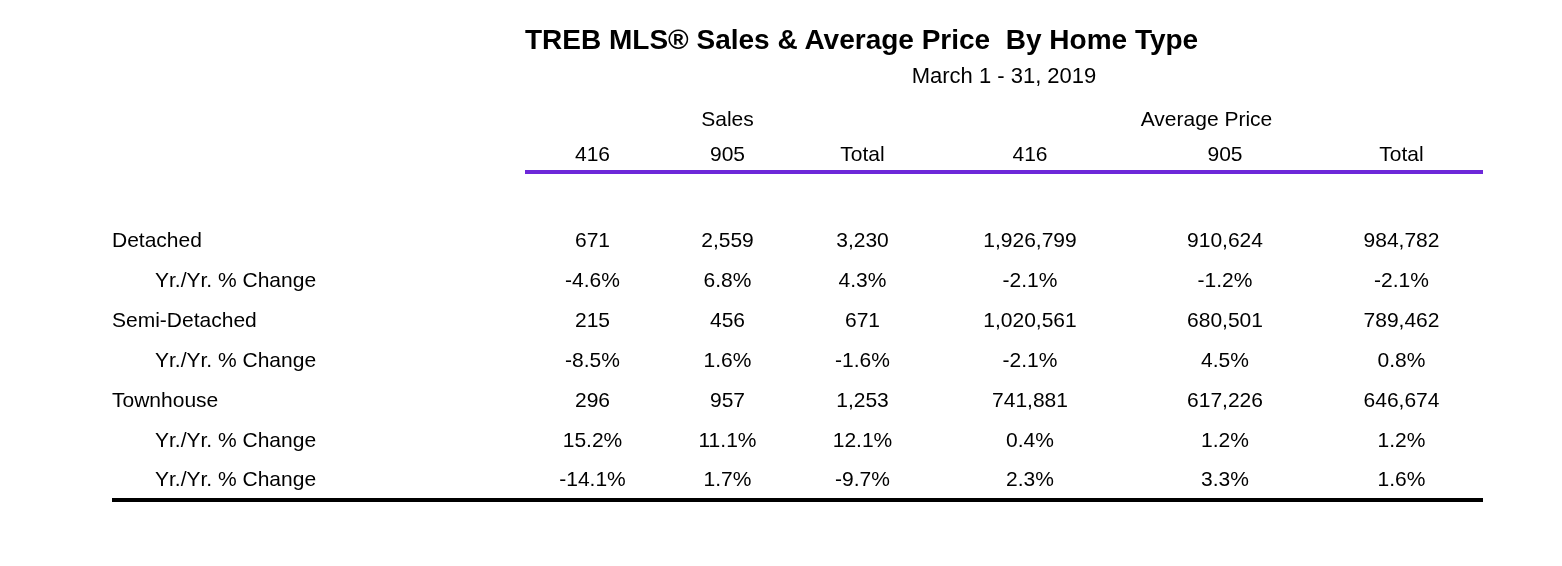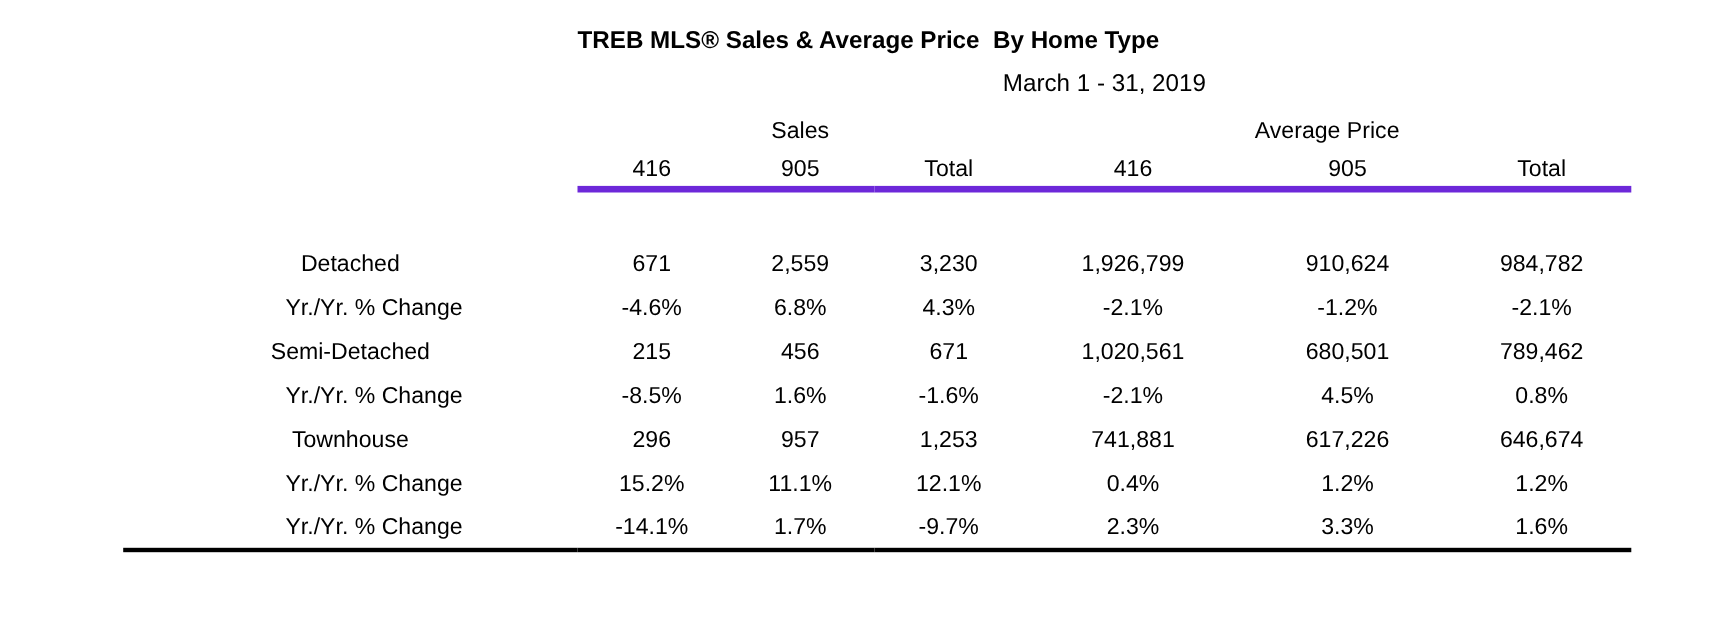--- a/index.html
+++ b/index.html
@@ -9,21 +9,21 @@
     background: #ffffff;
     color: #000000;
     font-family: "Liberation Sans", sans-serif;
     position: relative;
     overflow: hidden;
   }
   .title {
     position: absolute;
     left: 525px;
     top: 24px;
-    font-size: 22px;
+    font-size: 28px;
     font-weight: bold;
     white-space: pre;
   }
   .subtitle {
     position: absolute;
     left: 525px;
     top: 63px;
     width: 958px;
     text-align: center;
     font-size: 22px;
@@ -39,25 +39,25 @@
     color: #000000;
   }
   table.data td {
     padding: 0;
     vertical-align: middle;
     overflow: hidden;
   }
   tr.group-row { height: 38px; margin-top: 36px; }
   tr.group-row td.group { text-align: center; }
   tr.subheader-row { height: 34px; }
-  tr.subheader-row td.num { border-bottom: 6px solid #6d28d9; }
+  tr.subheader-row td.num { border-bottom: 4px solid #6d28d9; }
   tr.spacer-row { height: 48px; }
   tbody tr.data-row { height: 40px; }
   td.num { text-align: center; }
-  td.label { text-align: center; padding-left: 16px; white-space: nowrap; }
+  td.label { text-align: left; padding-left: 16px; white-space: nowrap; }
   td.label.indent { padding-left: 43px; }
   tr.last-row td { border-bottom: 4px solid #000000; }
 </style>
 </head>
 <body>
 
 <div class="title">TREB MLS® Sales &amp; Average Price  By Home Type</div>
 <div class="subtitle">March 1 - 31, 2019</div>
 
 <table class="data">

